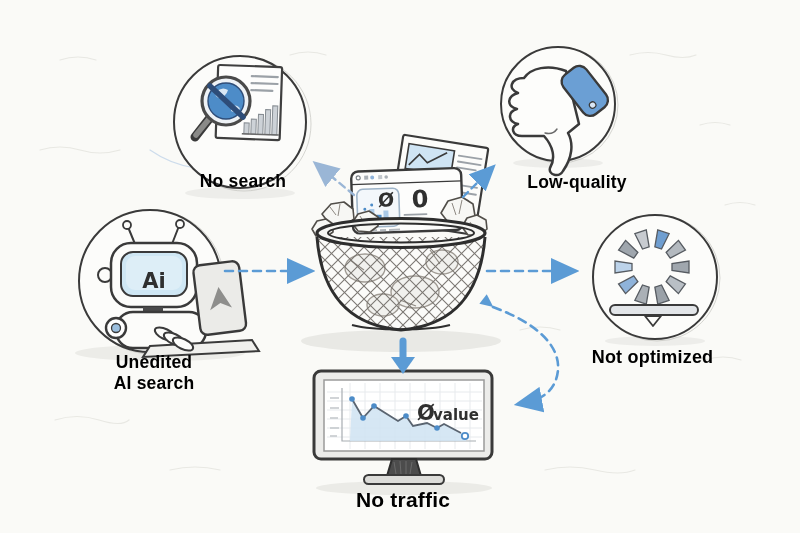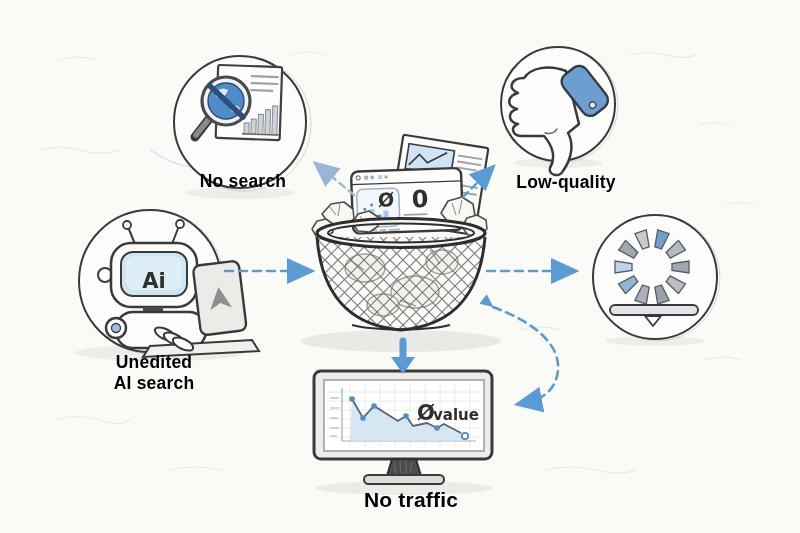--- a/index.html
+++ b/index.html
@@ -302,24 +302,25 @@
     </g>
     <g>
       <polygon points="8,0 -5,-6 -5,6" transform="translate(487,302) rotate(38)" fill="#5b9bd5" stroke="none"></polygon>
       <path d="M493,307 C534,322 560,344 558,370 C556,392 540,400 524,403" stroke="#5b9bd5" stroke-width="2.6" stroke-dasharray="8 6" marker-end="url(#mBlue)"></path>
     </g>
   </g>
 </svg>
 
 <div class="label" style="left:163px;top:171px;width:160px;font-size:17.5px;">No search</div>
 
-<div class="label" style="left:486px;top:172px;width:160px;font-size:17.5px;">
+<div class="label" style="left:497px;top:172px;width:160px;font-size:17.5px;">
   <span class="lline">Low-quality</span>
 </div>
 
 <div class="label" style="left:74px;top:352px;width:160px;font-size:17.5px;">
   <span class="lline">Unedited</span>
   <span class="lline">AI search</span>
 </div>
 
-
-<div class="label" style="left:326px;top:487px;width:170px;font-size:21px;">No traffic</div>
+<div class="label" style="left:565px;top:347px;width:175px;font-size:18px;">Not optimized</div>
+
+<div class="label" style="left:318px;top:487px;width:170px;font-size:21px;">No traffic</div>
 </div>
 
 </body></html>

